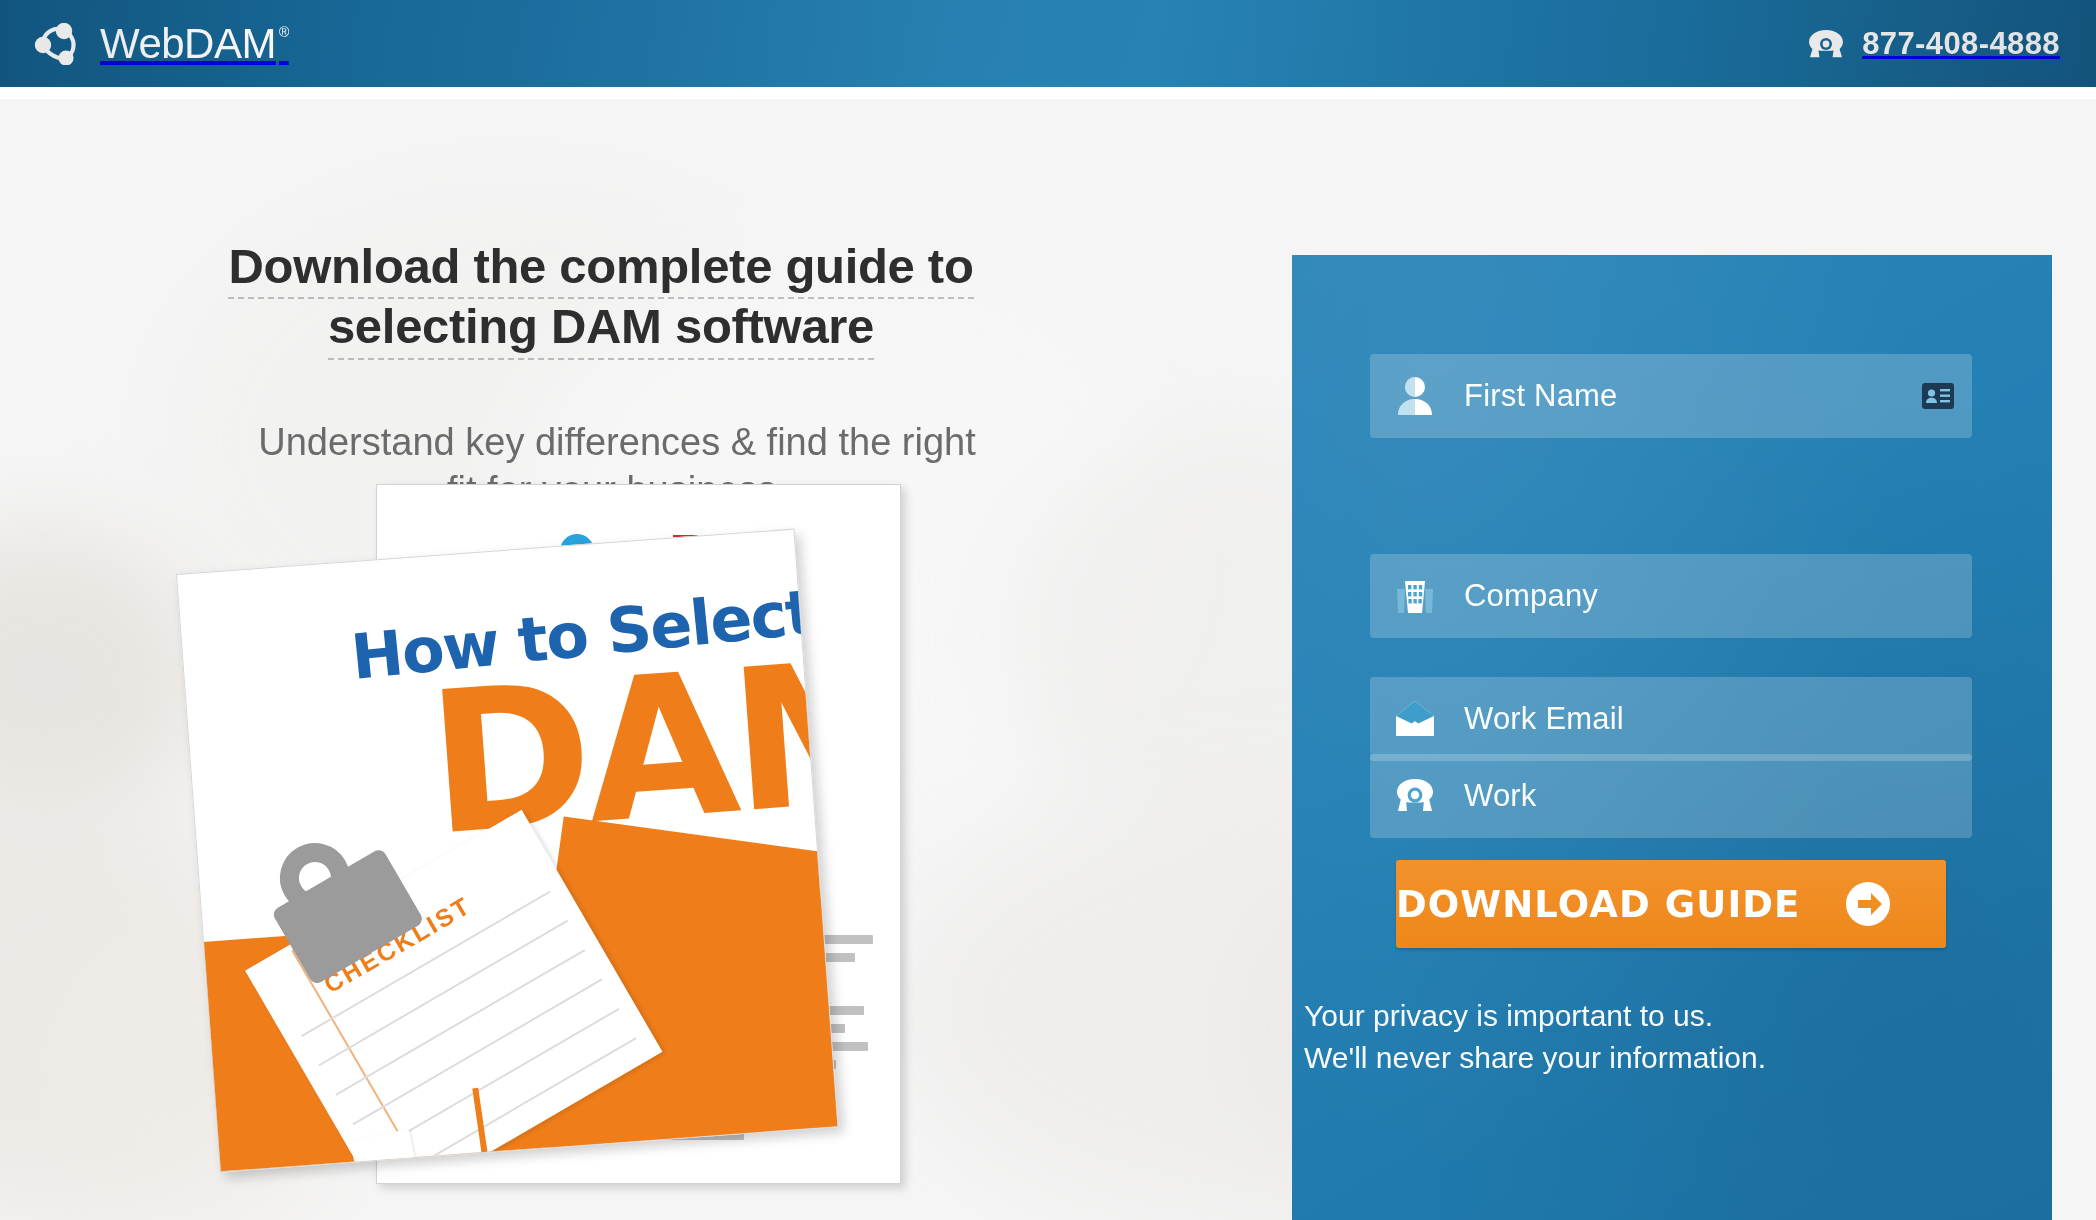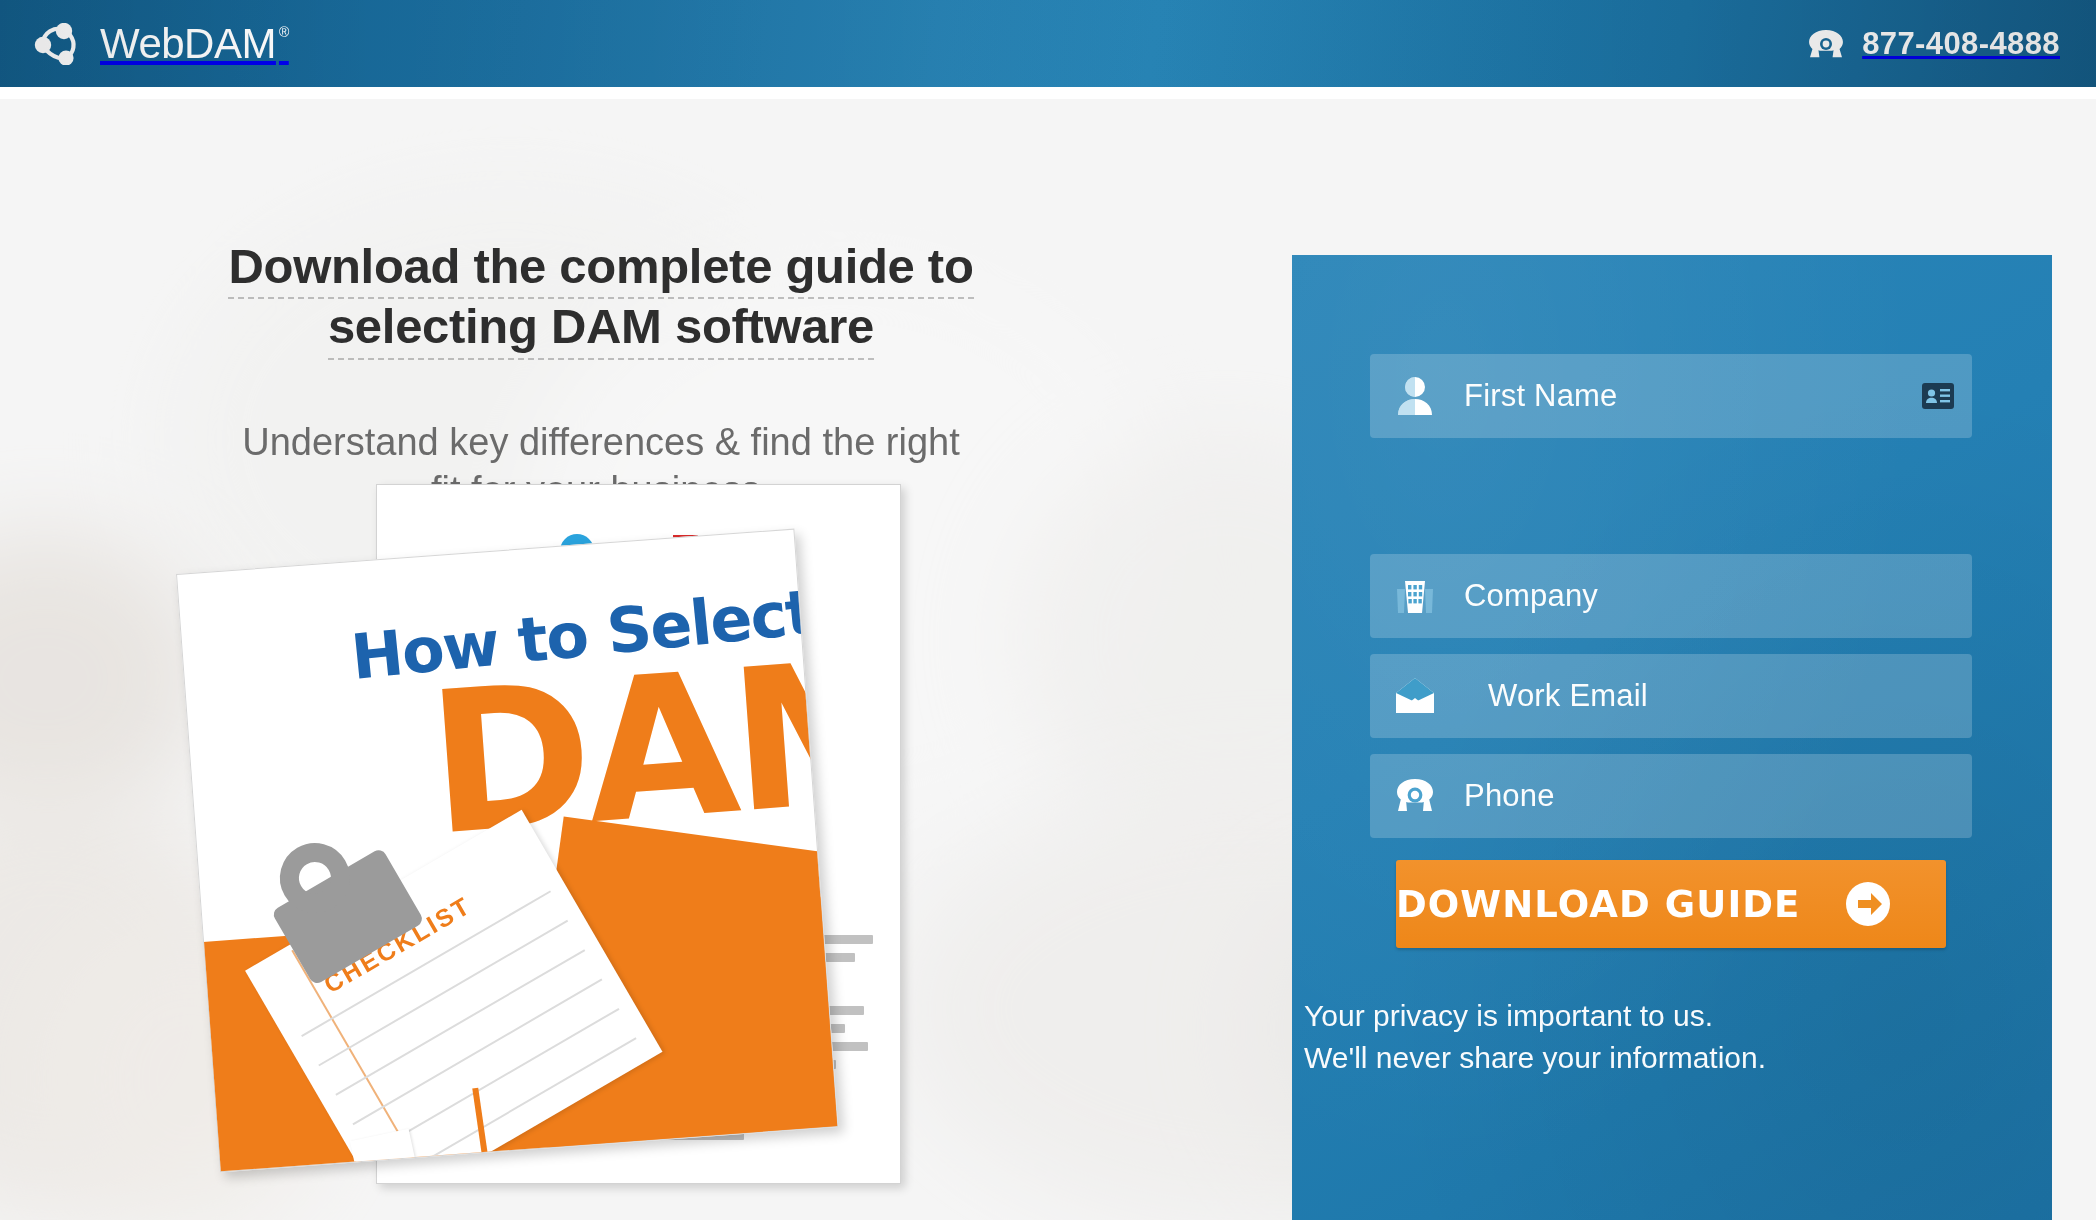--- a/index.html
+++ b/index.html
@@ -186,21 +186,21 @@
     letter-spacing: -0.3px;
   }
   .headline .hl-line {
     display: inline-block;
     border-bottom: 2px dashed rgba(120,120,120,.45);
     padding-bottom: 3px;
   }
 
   .subhead {
     position: absolute;
-    left: 0; top: 320px;
+    left: 16px; top: 320px;
     width: 1010px;
     text-align: center;
     font-size: 38px;
     line-height: 1.25;
     color: #6b6b6b;
     font-weight: 400;
   }
 
   
   .ebook {
@@ -396,21 +396,21 @@
   .autofill-icon {
     position: absolute;
     right: 18px; top: 50%;
     transform: translateY(-50%);
     width: 32px; height: 26px;
   }
 
   #field-first  { top: 99px; }
   #field-last   { top: 199px; }
   #field-company{ top: 299px; text-align: center; }
-  #field-email  { top: 399px; gap: 24px; }
+  #field-email  { top: 422px; }
   #field-phone  { top: 499px; }
 
   .cta-button {
     position: absolute;
     left: 104px; top: 605px;
     width: 550px; height: 88px;
     background: linear-gradient(#f2922c, #ee8719);
     border: none;
     border-radius: 3px;
     cursor: pointer;
@@ -681,21 +681,21 @@
       </label>
 
       <label class="field" id="field-phone" for="input-phone">
         <span class="field-icon">
           <svg viewBox="0 0 46 46">
             <path d="M23 6 C12 6 5 12 5 19 C5 22 6.4 24.6 8.8 26.4 L6 38 H15 L14.2 29 C15.4 29.4 16.6 29.6 18 29.6 H28 C29.4 29.6 30.6 29.4 31.8 29 L31 38 H40 L37.2 26.4 C39.6 24.6 41 22 41 19 C41 12 34 6 23 6 Z" fill="#ffffff"></path>
             <circle cx="23" cy="22" r="7.4" fill="#4ba3cf"></circle>
             <circle cx="23" cy="22" r="4.2" fill="#ffffff"></circle>
           </svg>
         </span>
-        <span class="field-placeholder">Phone</span>
+        <span class="field-placeholder">Work</span>
       </label>
 
       <button type="submit" class="cta-button">
         <span class="cta-label">DOWNLOAD GUIDE</span>
         <svg class="cta-arrow" viewBox="0 0 48 48">
           <circle cx="24" cy="24" r="22" fill="#ffffff"></circle>
           <path d="M14 20 h13 v-7 l11 11 l-11 11 v-7 h-13 z" fill="#ef8f22"></path>
         </svg>
       </button>
 

